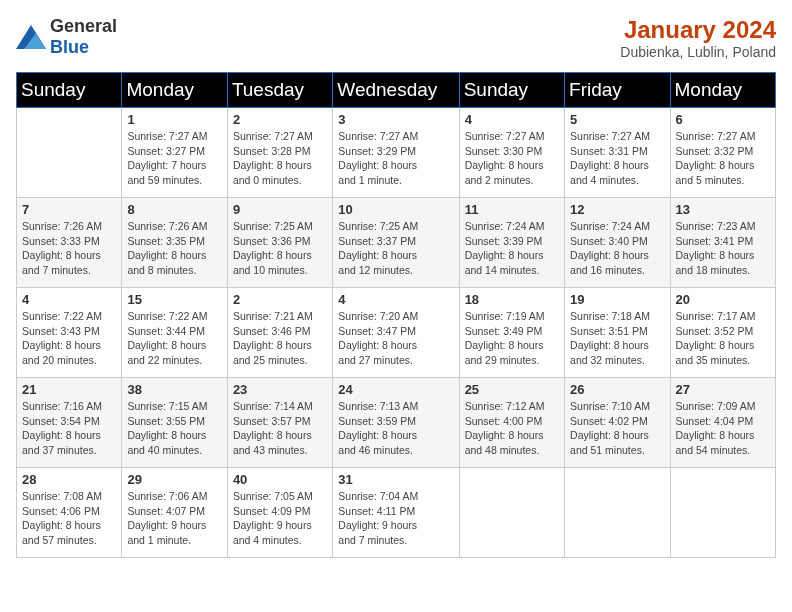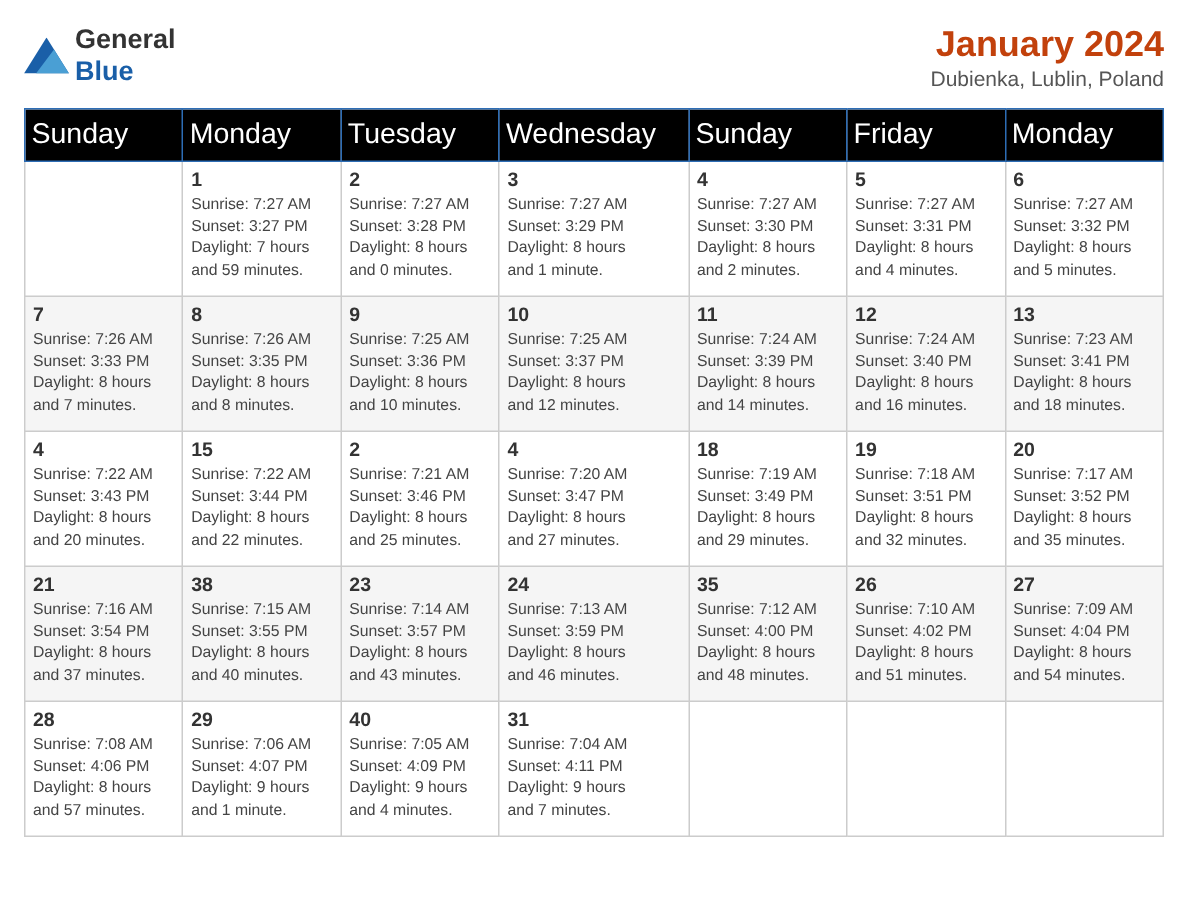--- a/index.html
+++ b/index.html
@@ -208,21 +208,21 @@
         </td>
         <td>
           <span class="day-num">23</span>
           <div class="day-info">Sunrise: 7:14 AM<br>Sunset: 3:57 PM<br>Daylight: 8 hours<br>and 43 minutes.</div>
         </td>
         <td>
           <span class="day-num">24</span>
           <div class="day-info">Sunrise: 7:13 AM<br>Sunset: 3:59 PM<br>Daylight: 8 hours<br>and 46 minutes.</div>
         </td>
         <td>
-          <span class="day-num">35</span>
+          <span class="day-num">25</span>
           <div class="day-info">Sunrise: 7:12 AM<br>Sunset: 4:00 PM<br>Daylight: 8 hours<br>and 48 minutes.</div>
         </td>
         <td>
           <span class="day-num">26</span>
           <div class="day-info">Sunrise: 7:10 AM<br>Sunset: 4:02 PM<br>Daylight: 8 hours<br>and 51 minutes.</div>
         </td>
         <td>
           <span class="day-num">27</span>
           <div class="day-info">Sunrise: 7:09 AM<br>Sunset: 4:04 PM<br>Daylight: 8 hours<br>and 54 minutes.</div>
         </td>

